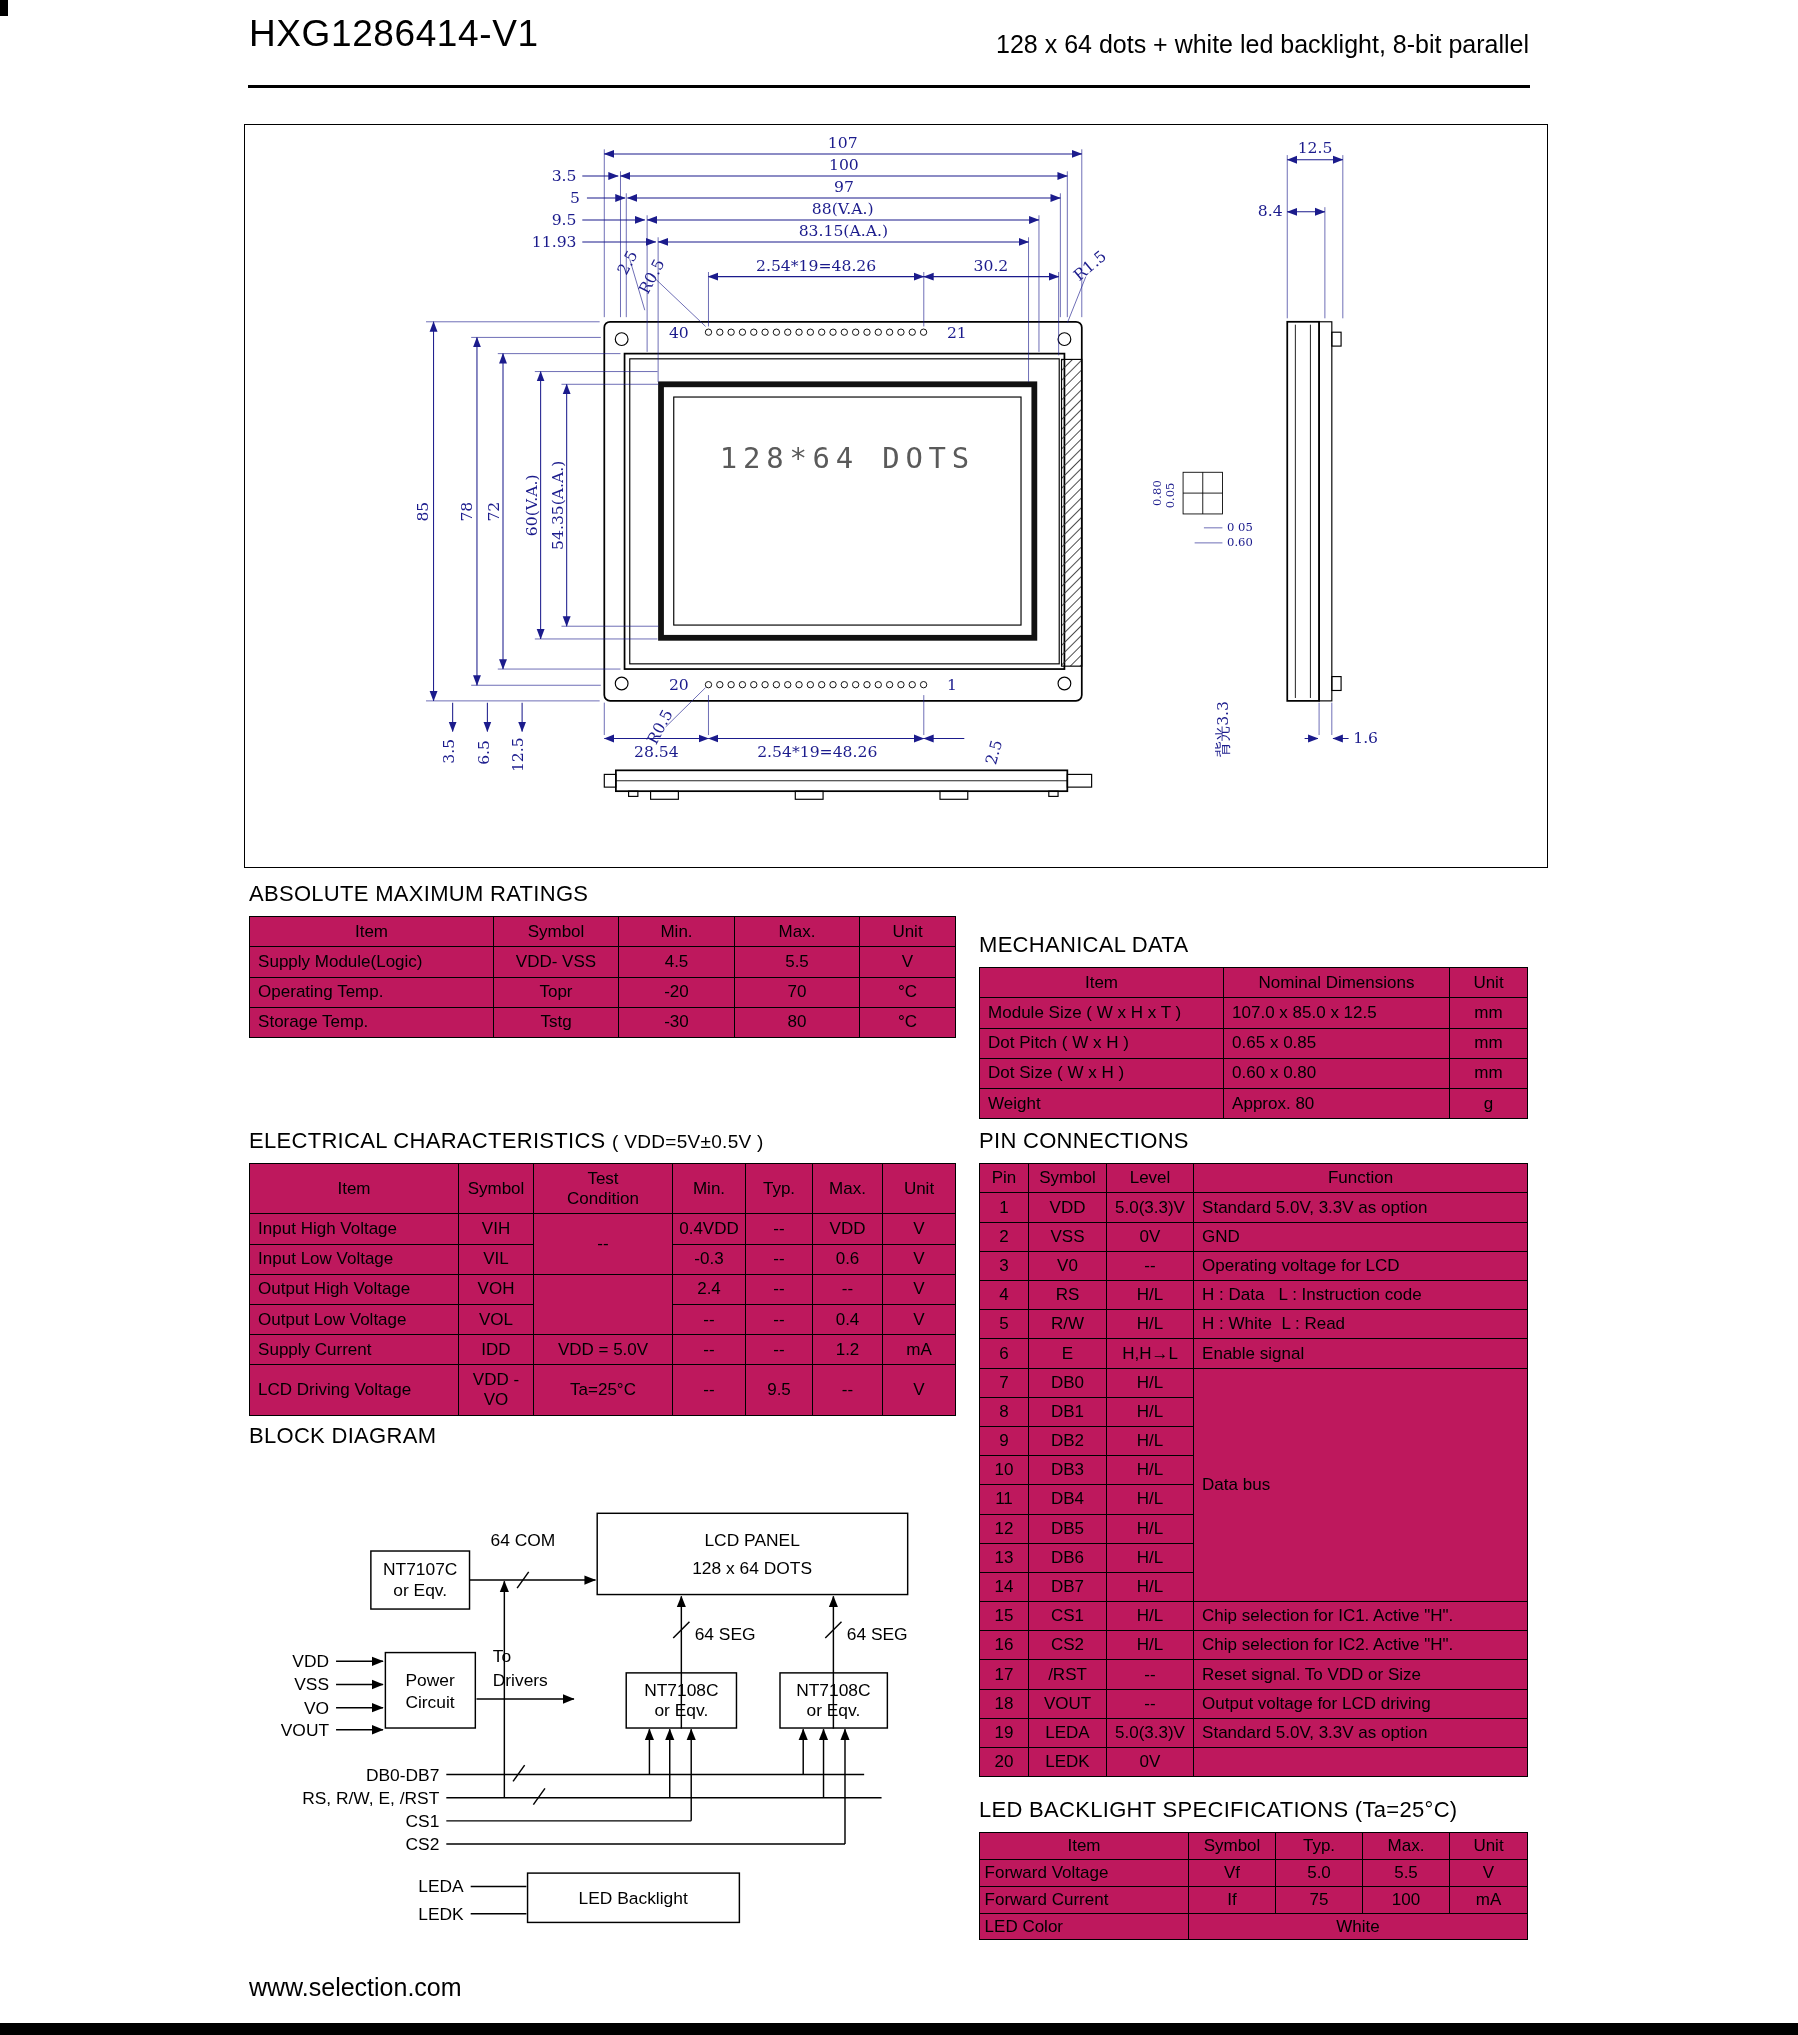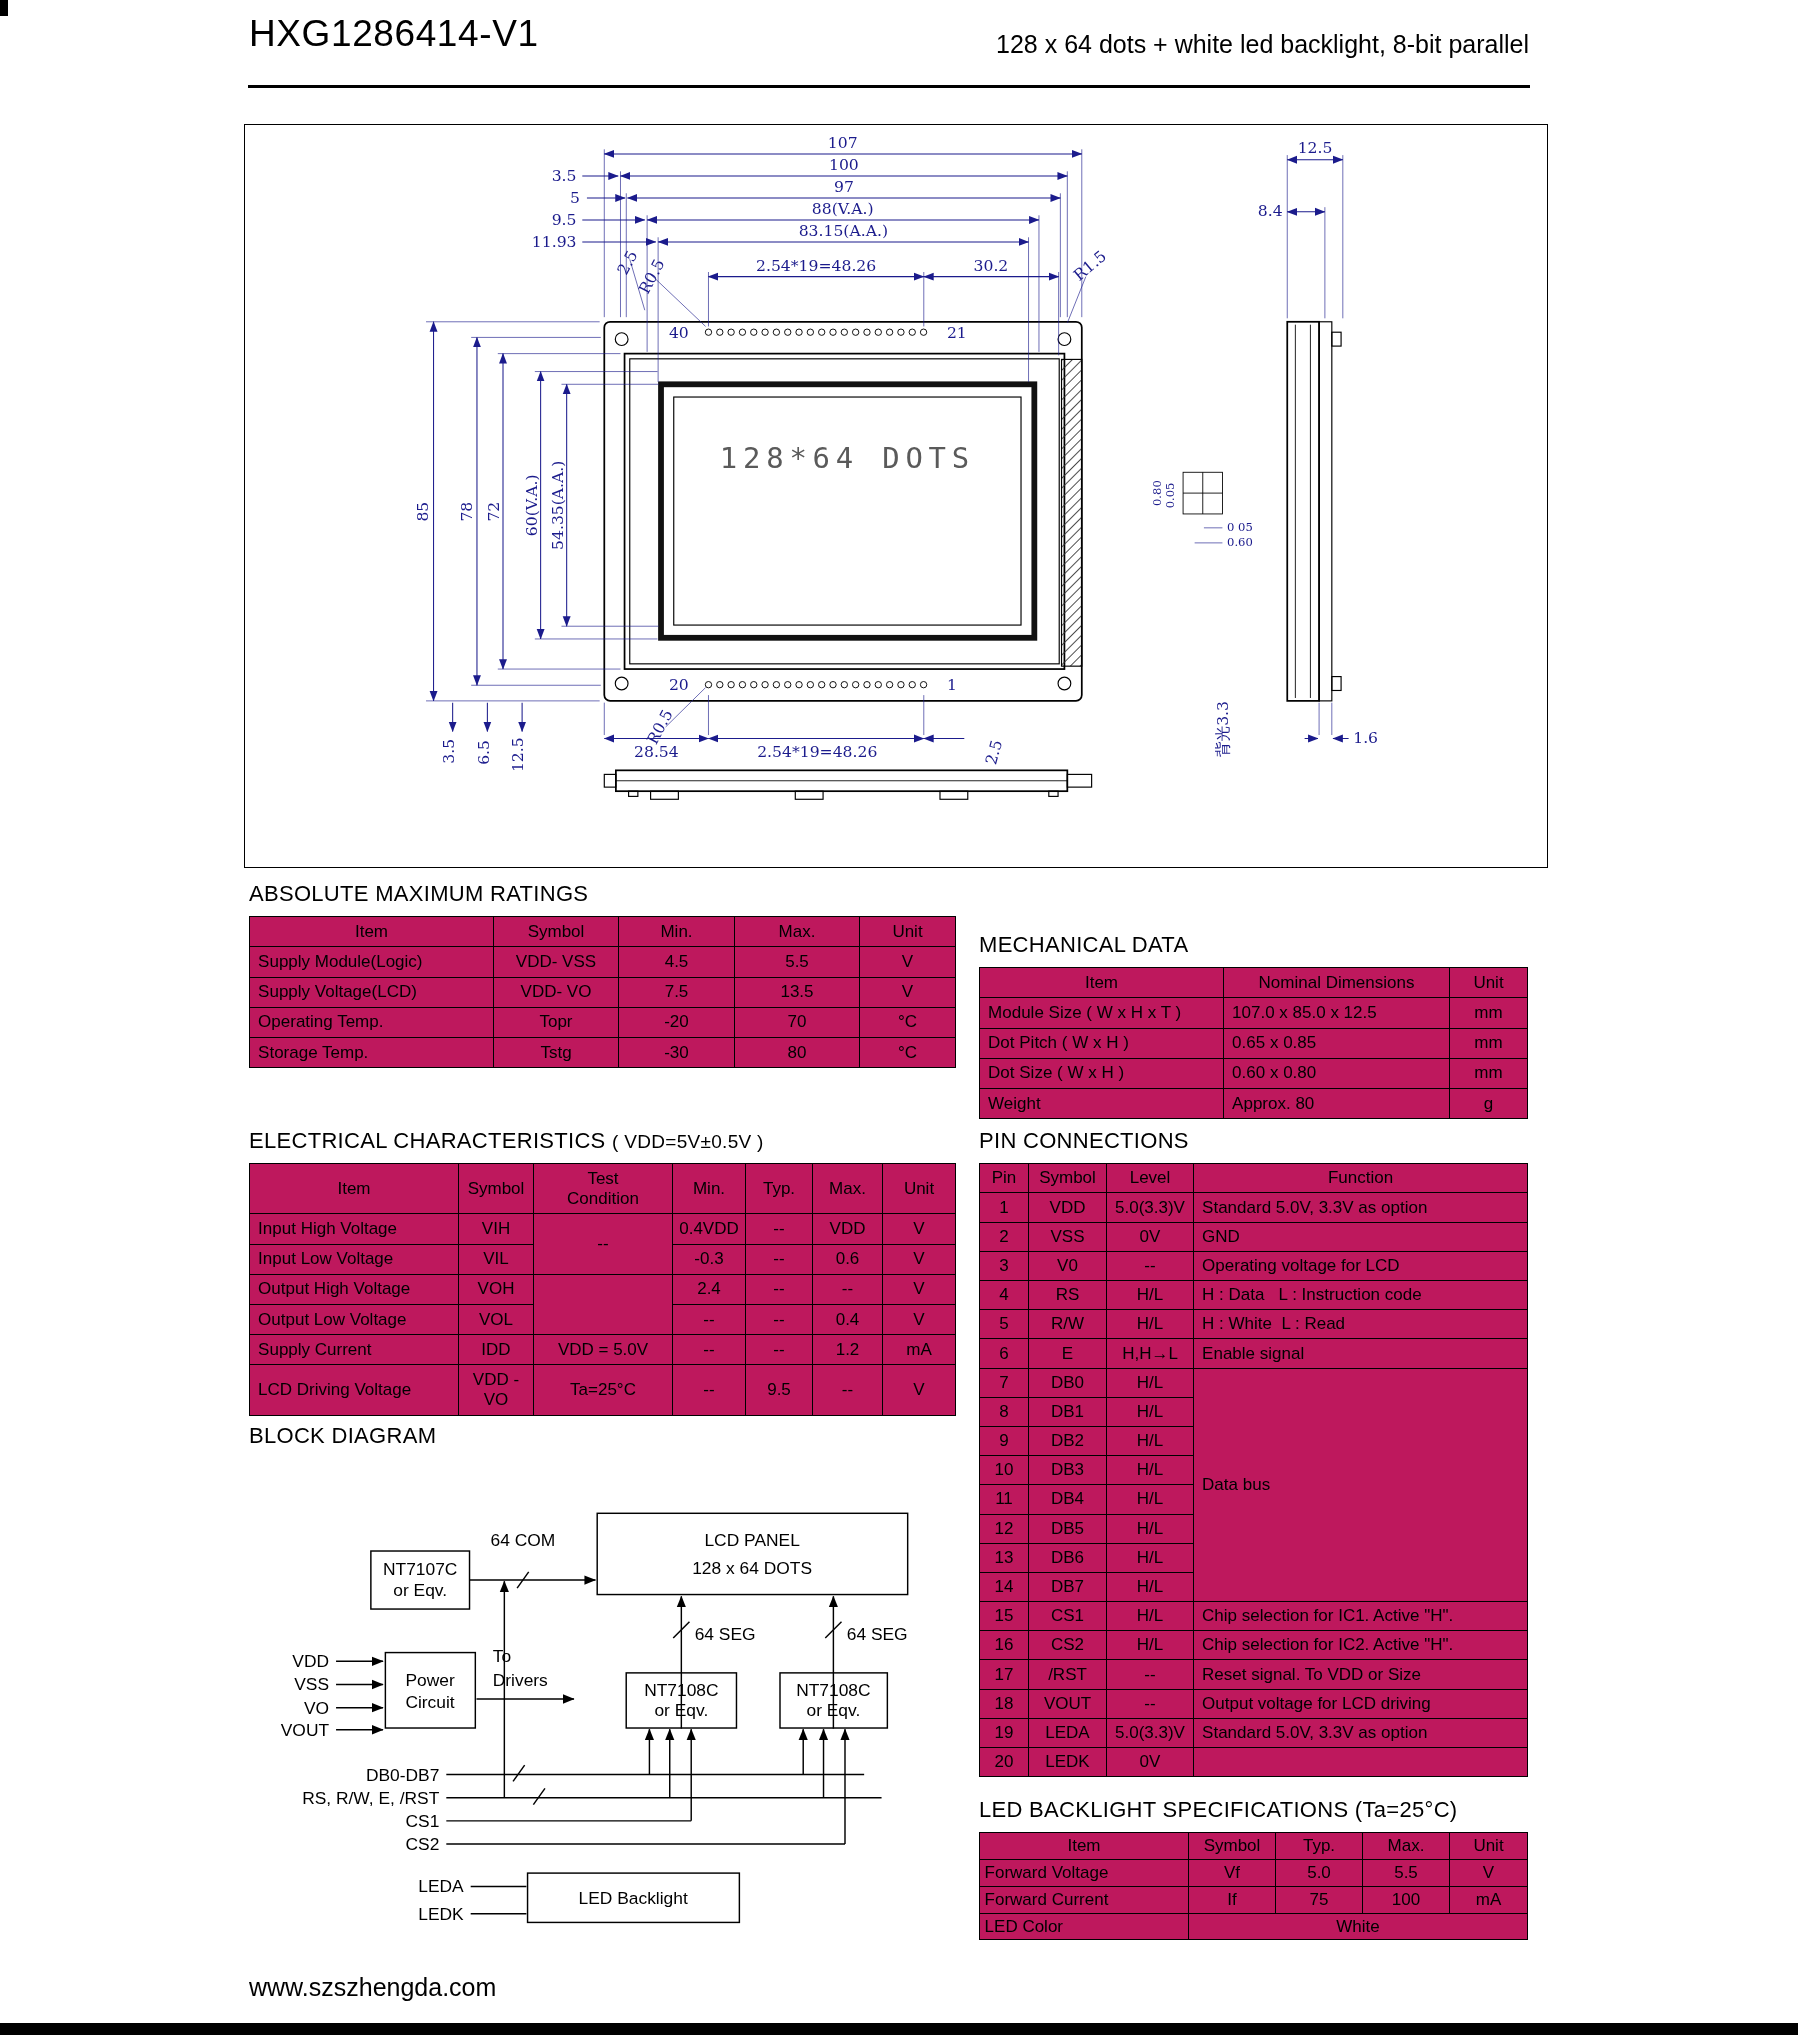--- a/index.html
+++ b/index.html
@@ -291,27 +291,20 @@
       </thead>
       <tbody>
         <tr>
           <td class="col0">Supply Module(Logic)</td>
           <td class="col1">VDD- VSS</td>
           <td class="col2">4.5</td>
           <td class="col3">5.5</td>
           <td class="col4">V</td>
         </tr>
         <tr>
-          <td class="col0">Supply Voltage(LCD)</td>
-          <td class="col1">VDD- VO</td>
-          <td class="col2">7.5</td>
-          <td class="col3">13.5</td>
-          <td class="col4">V</td>
-        </tr>
-        <tr>
           <td class="col0">Operating Temp.</td>
           <td class="col1">Topr</td>
           <td class="col2">-20</td>
           <td class="col3">70</td>
           <td class="col4">°C</td>
         </tr>
         <tr>
           <td class="col0">Storage Temp.</td>
           <td class="col1">Tstg</td>
           <td class="col2">-30</td>
@@ -721,15 +714,15 @@
           <td class="col4">mA</td>
         </tr>
         <tr>
           <td class="col0">LED Color</td>
           <td colspan="4" class="col1">White</td>
         </tr>
       </tbody>
     </table>
 </div>
 
-<div class="abs" id="footer">www.szszhengda.com</div>
+<div class="abs" id="footer">www.selection.com</div>
 <div class="abs" id="bottom-bar"></div>
 
 
 </body></html>

